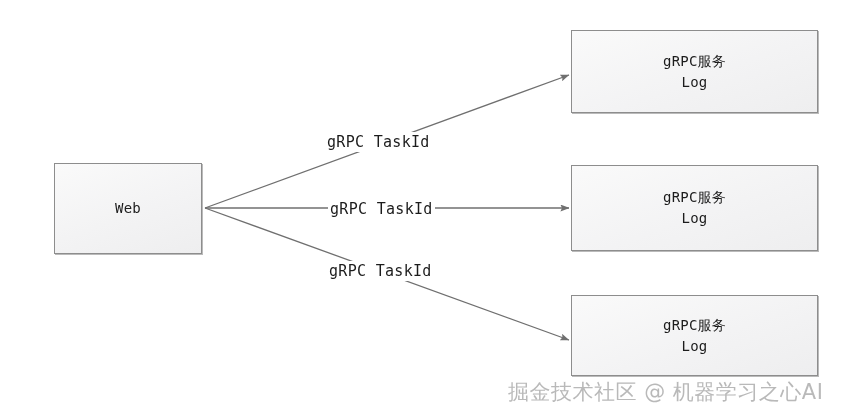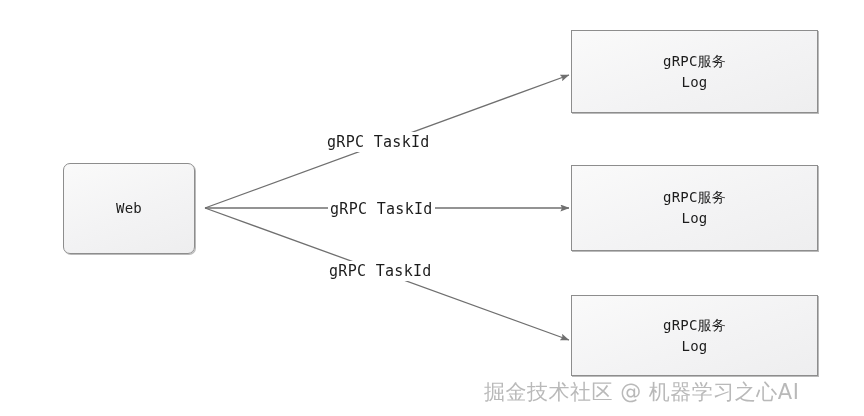--- a/index.html
+++ b/index.html
@@ -42,21 +42,21 @@
   }
   .node .line1,
   .node .line2 {
     font-family: "DejaVu Sans Mono", "Liberation Mono", monospace;
     font-size: 14px;
     line-height: 21px;
     letter-spacing: 0.2px;
     white-space: nowrap;
   }
 
-  #node-web      { left: 63px;  top: 163px; width: 132px; height: 91px; border-radius: 7px; }
+  #node-web      { left: 54px;  top: 163px; width: 148px; height: 91px; }
   #node-svc-0    { left: 571px; top: 30px;  width: 247px; height: 83px; }
   #node-svc-1    { left: 571px; top: 165px; width: 247px; height: 86px; }
   #node-svc-2    { left: 571px; top: 295px; width: 247px; height: 81px; }
 
   
   .edge-label {
     position: absolute;
     background: #ffffff;
     font-family: "DejaVu Sans Mono", "Liberation Mono", monospace;
     font-size: 15px;
@@ -66,21 +66,21 @@
     white-space: nowrap;
     padding: 1px 2px;
   }
   #label-edge-0 { left: 325px; top: 132px; }
   #label-edge-1 { left: 328px; top: 199px; }
   #label-edge-2 { left: 327px; top: 261px; }
 
   
   #watermark {
     position: absolute;
-    left: 484px;
+    left: 508px;
     top: 379px;
     font-family: "DejaVu Sans", "Liberation Sans", sans-serif;
     font-size: 21px;
     line-height: 26px;
     color: #b9b9b9;
     white-space: nowrap;
     letter-spacing: 0.5px;
     user-select: none;
   }
 </style>

